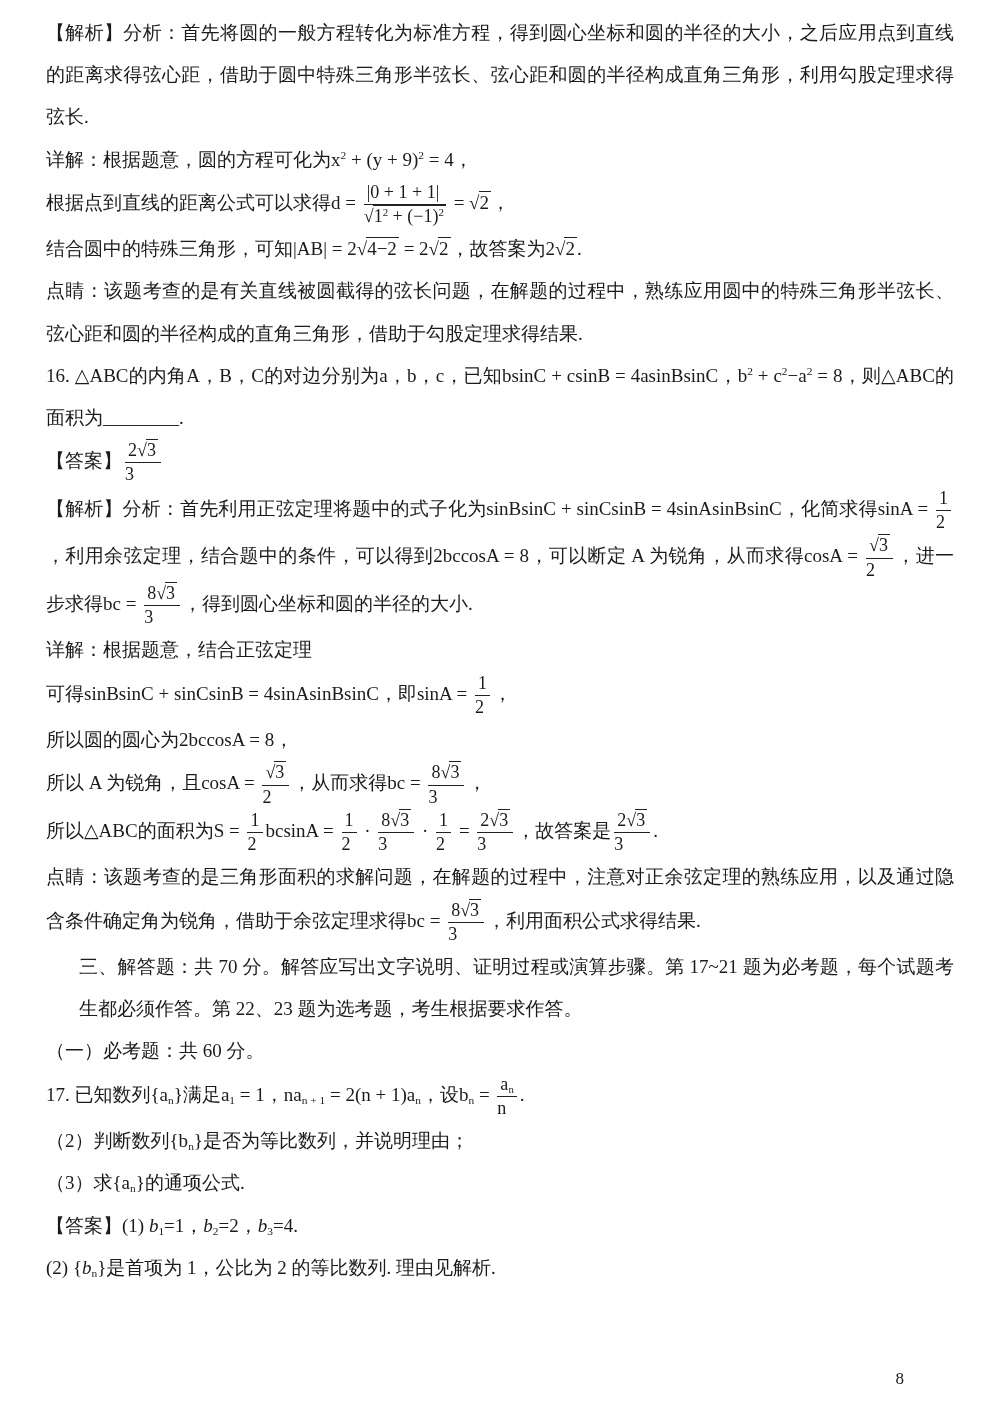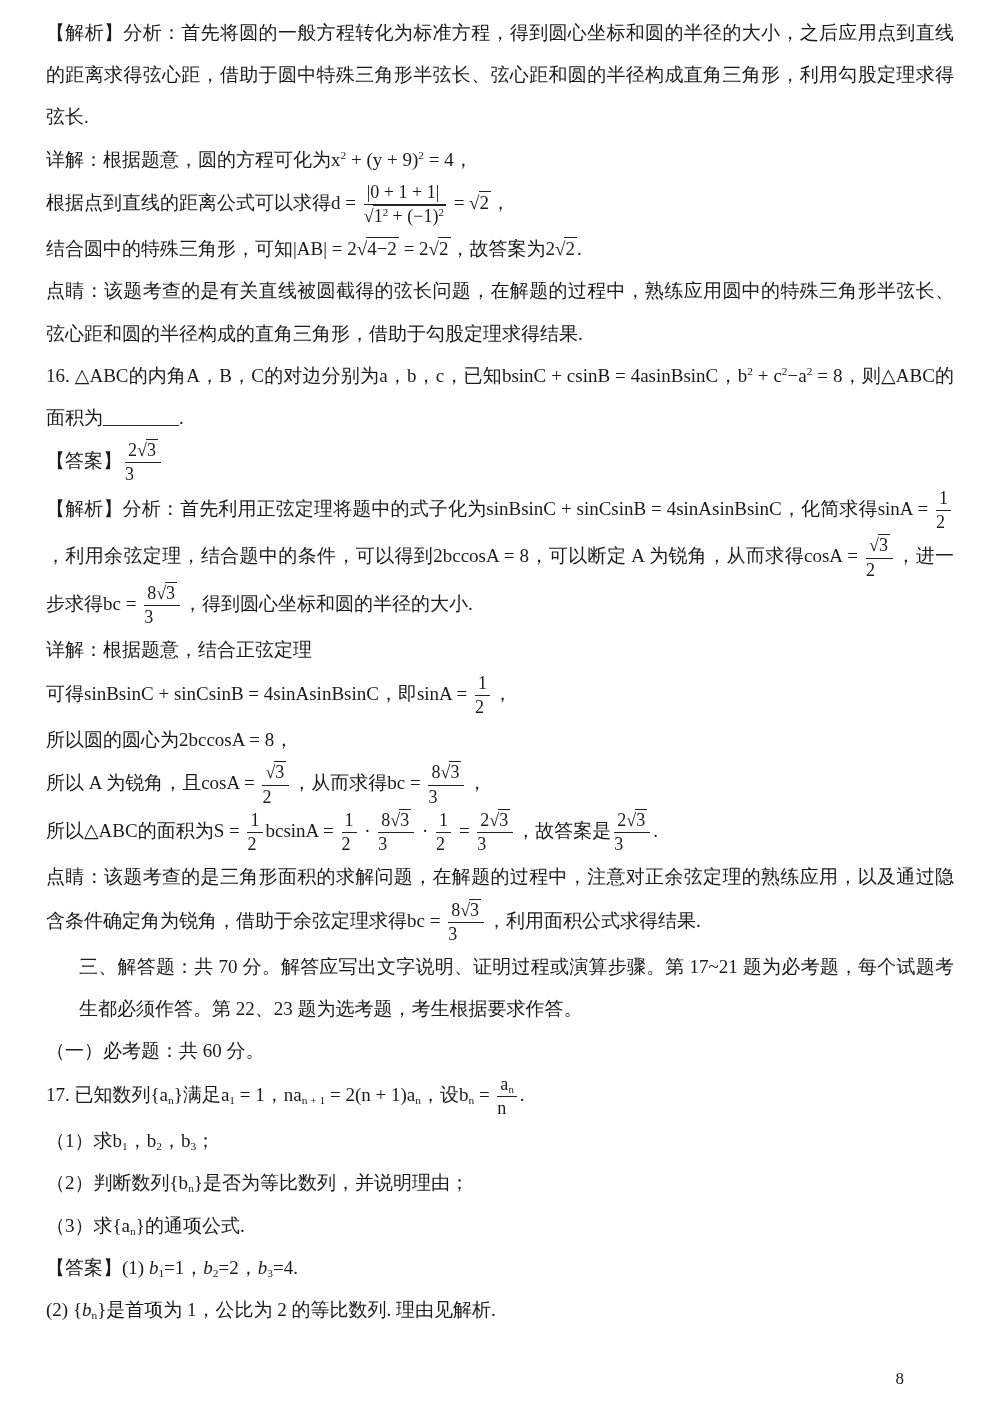--- a/index.html
+++ b/index.html
@@ -103,20 +103,19 @@
       <p class="para"><span class="cjk">点睛：该题考查的是三角形面积的求解问题，在解题的过程中，注意对正余弦定理的熟练应用，以及通过隐含条件确定角为锐角，借助于余弦定理求得</span><span class="math">bc = </span><span class="frac">
           <span class="num"><span class="math">8</span><span class="sqrt"><span class="radical">√</span><span class="radicand"><span class="math">3</span></span></span></span>
           <span class="den"><span class="math">3</span></span>
         </span><span class="cjk">，利用面积公式求得结果.</span></p>
       <p class="para indent"><span class="cjk">三、解答题：共 70 分。解答应写出文字说明、证明过程或演算步骤。第 17~21 题为必考题，每个试题考生都必须作答。第 22、23 题为选考题，考生根据要求作答。</span></p>
       <p class="para"><span class="cjk">（一）必考题：共 60 分。</span></p>
       <p class="para"><span class="cjk">17. 已知数列</span><span class="math">{a</span><span class="sub">n</span><span class="math">}</span><span class="cjk">满足</span><span class="math">a</span><span class="sub">1</span><span class="math"> = 1</span><span class="cjk">，</span><span class="math">na</span><span class="sub">n + 1</span><span class="math"> = 2(n + 1)a</span><span class="sub">n</span><span class="cjk">，设</span><span class="math">b</span><span class="sub">n</span><span class="math"> = </span><span class="frac">
           <span class="num"><span class="math">a</span><span class="sub">n</span></span>
           <span class="den"><span class="math">n</span></span>
         </span><span class="cjk">.</span></p>
-      <p class="para"><span class="cjk">（1）求</span><span class="math">b</span><span class="sub">1</span><span class="cjk">，</span><span class="math">b</span><span class="sub">2</span><span class="cjk">，</span><span class="math">b</span><span class="sub">3</span><span class="cjk">；</span></p>
       <p class="para"><span class="cjk">（2）判断数列</span><span class="math">{b</span><span class="sub">n</span><span class="math">}</span><span class="cjk">是否为等比数列，并说明理由；</span></p>
       <p class="para"><span class="cjk">（3）求</span><span class="math">{a</span><span class="sub">n</span><span class="math">}</span><span class="cjk">的通项公式.</span></p>
       <p class="para"><span class="cjk">【答案】(1) </span><span class="math italic">b</span><span class="sub">1</span><span class="math">=1</span><span class="cjk">，</span><span class="math italic">b</span><span class="sub">2</span><span class="math">=2</span><span class="cjk">，</span><span class="math italic">b</span><span class="sub">3</span><span class="math">=4.</span></p>
       <p class="para"><span class="cjk">(2) </span><span class="math">{</span><span class="math italic">b</span><span class="sub">n</span><span class="math">}</span><span class="cjk">是首项为 1，公比为 2 的等比数列. 理由见解析.</span></p>
     </div>
   <span class="page-number">8</span>
 </div>
 
 </body></html>

